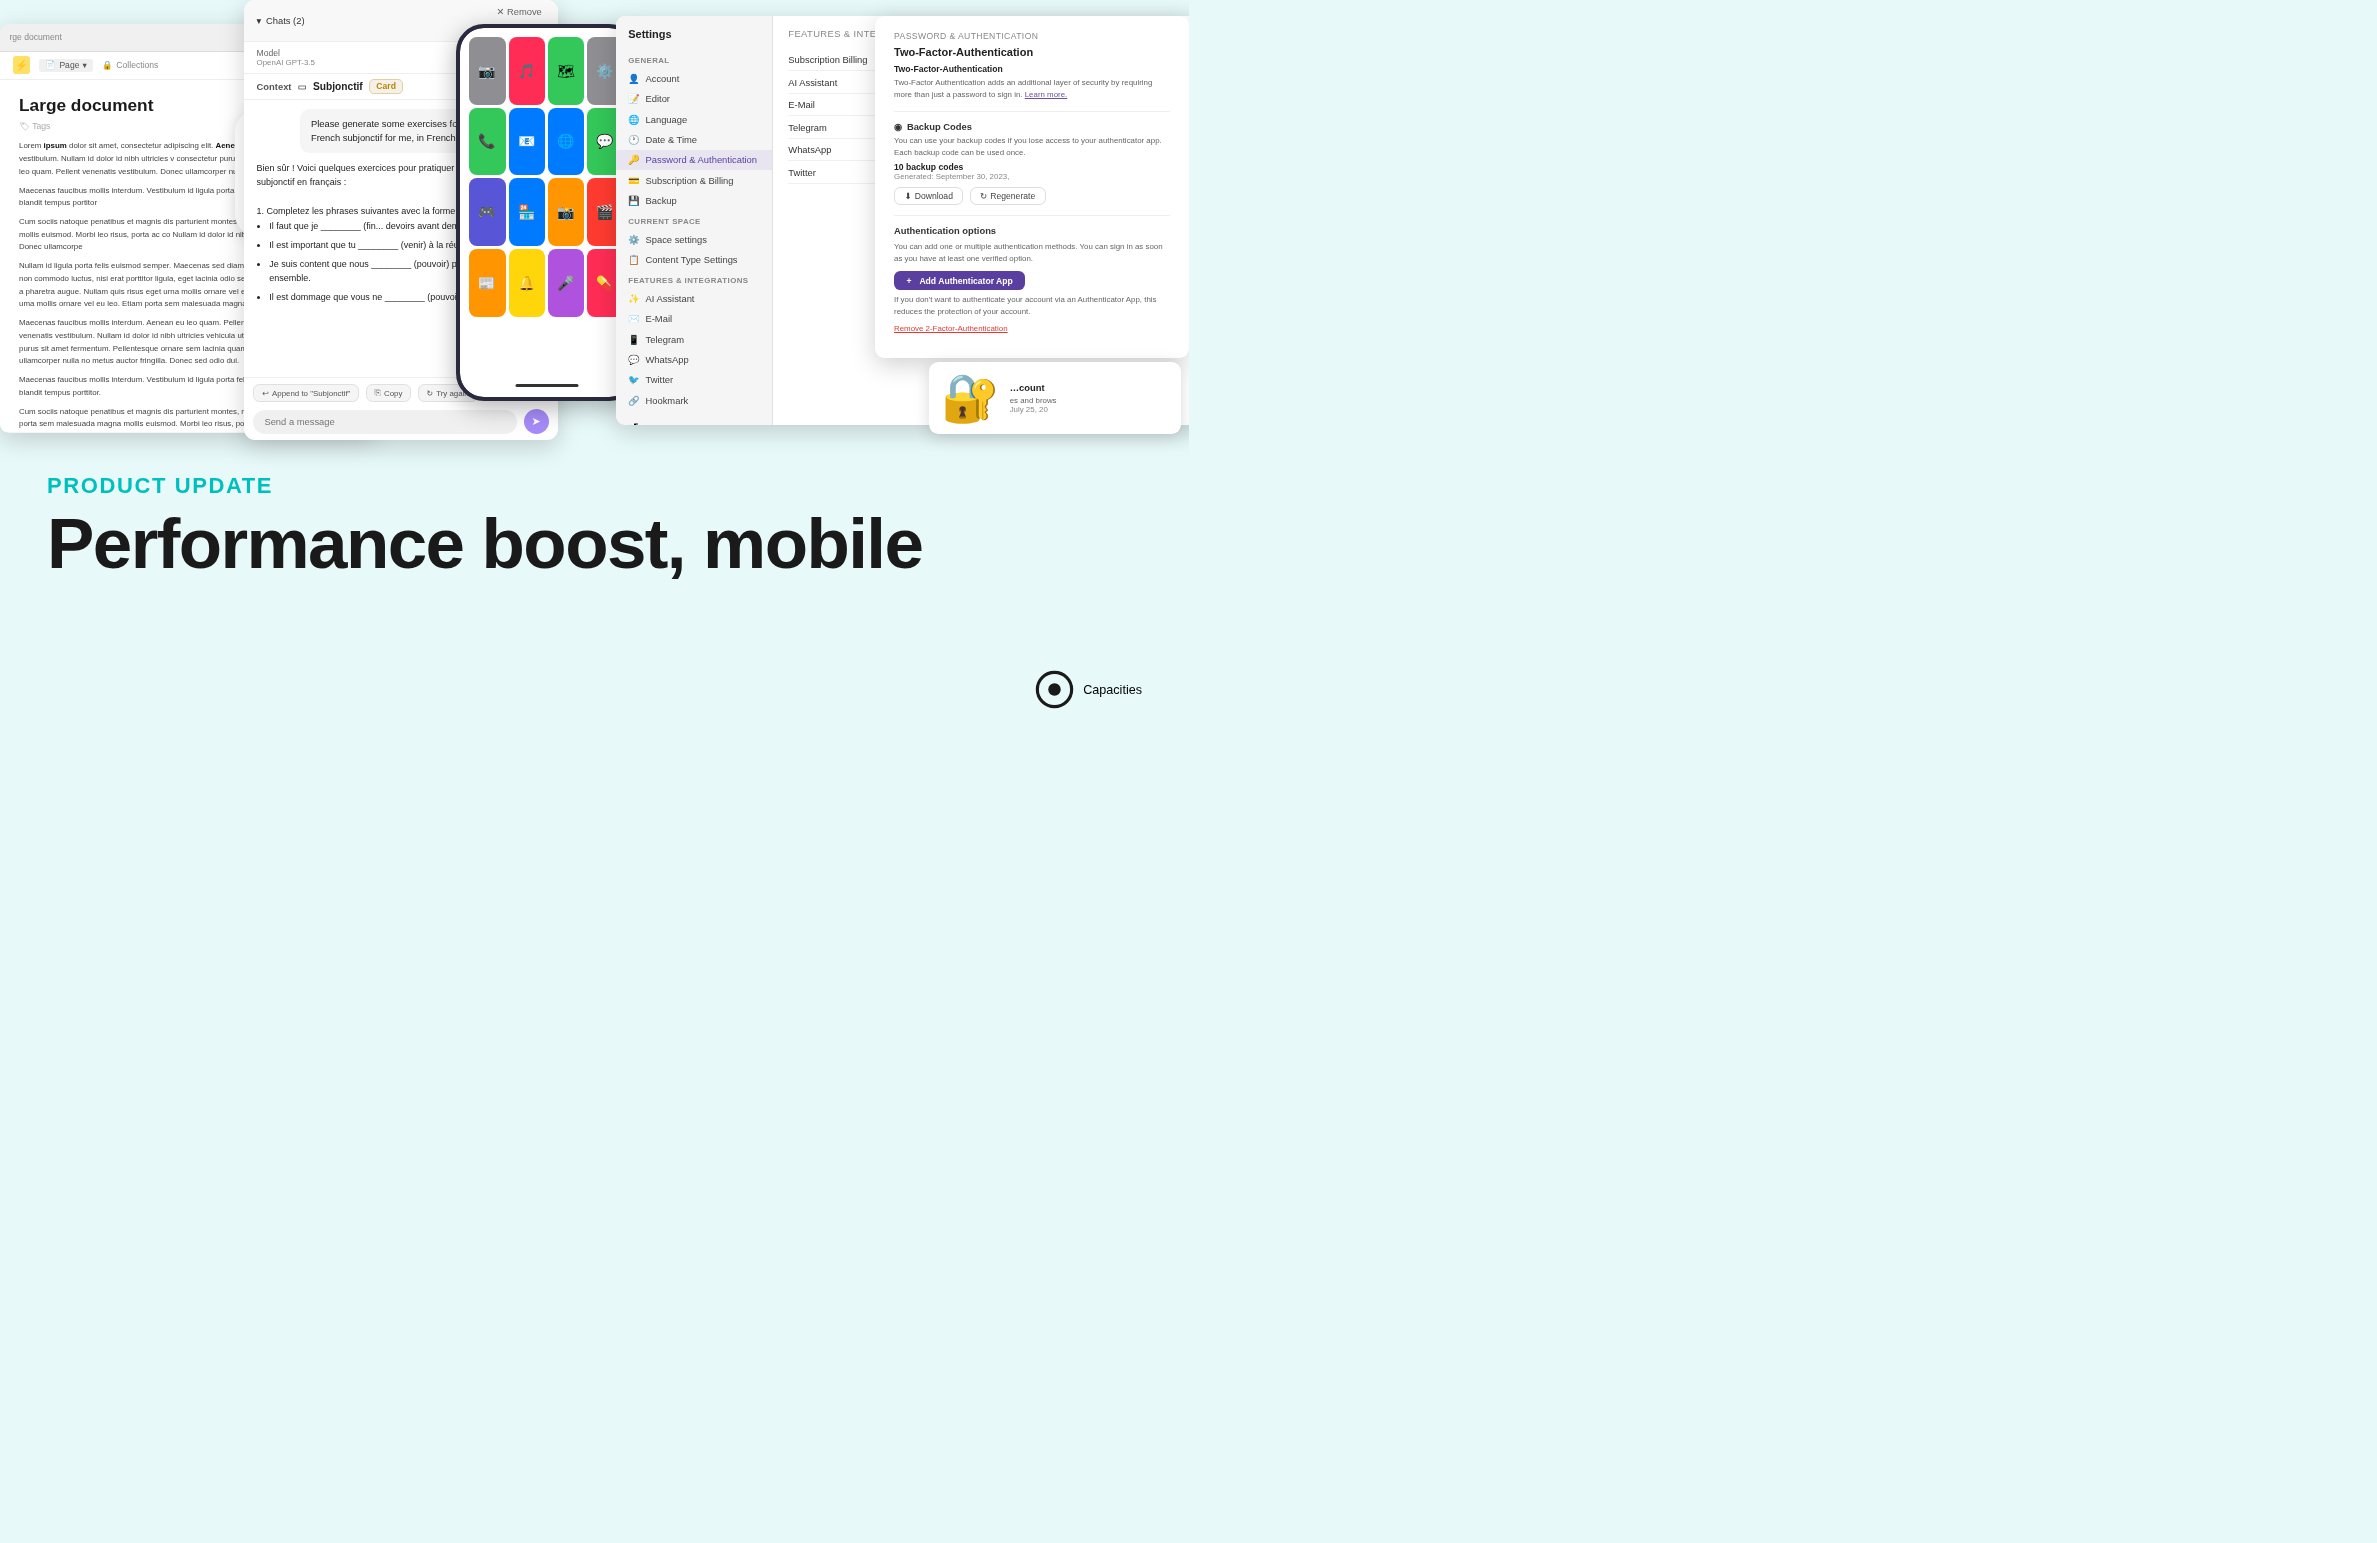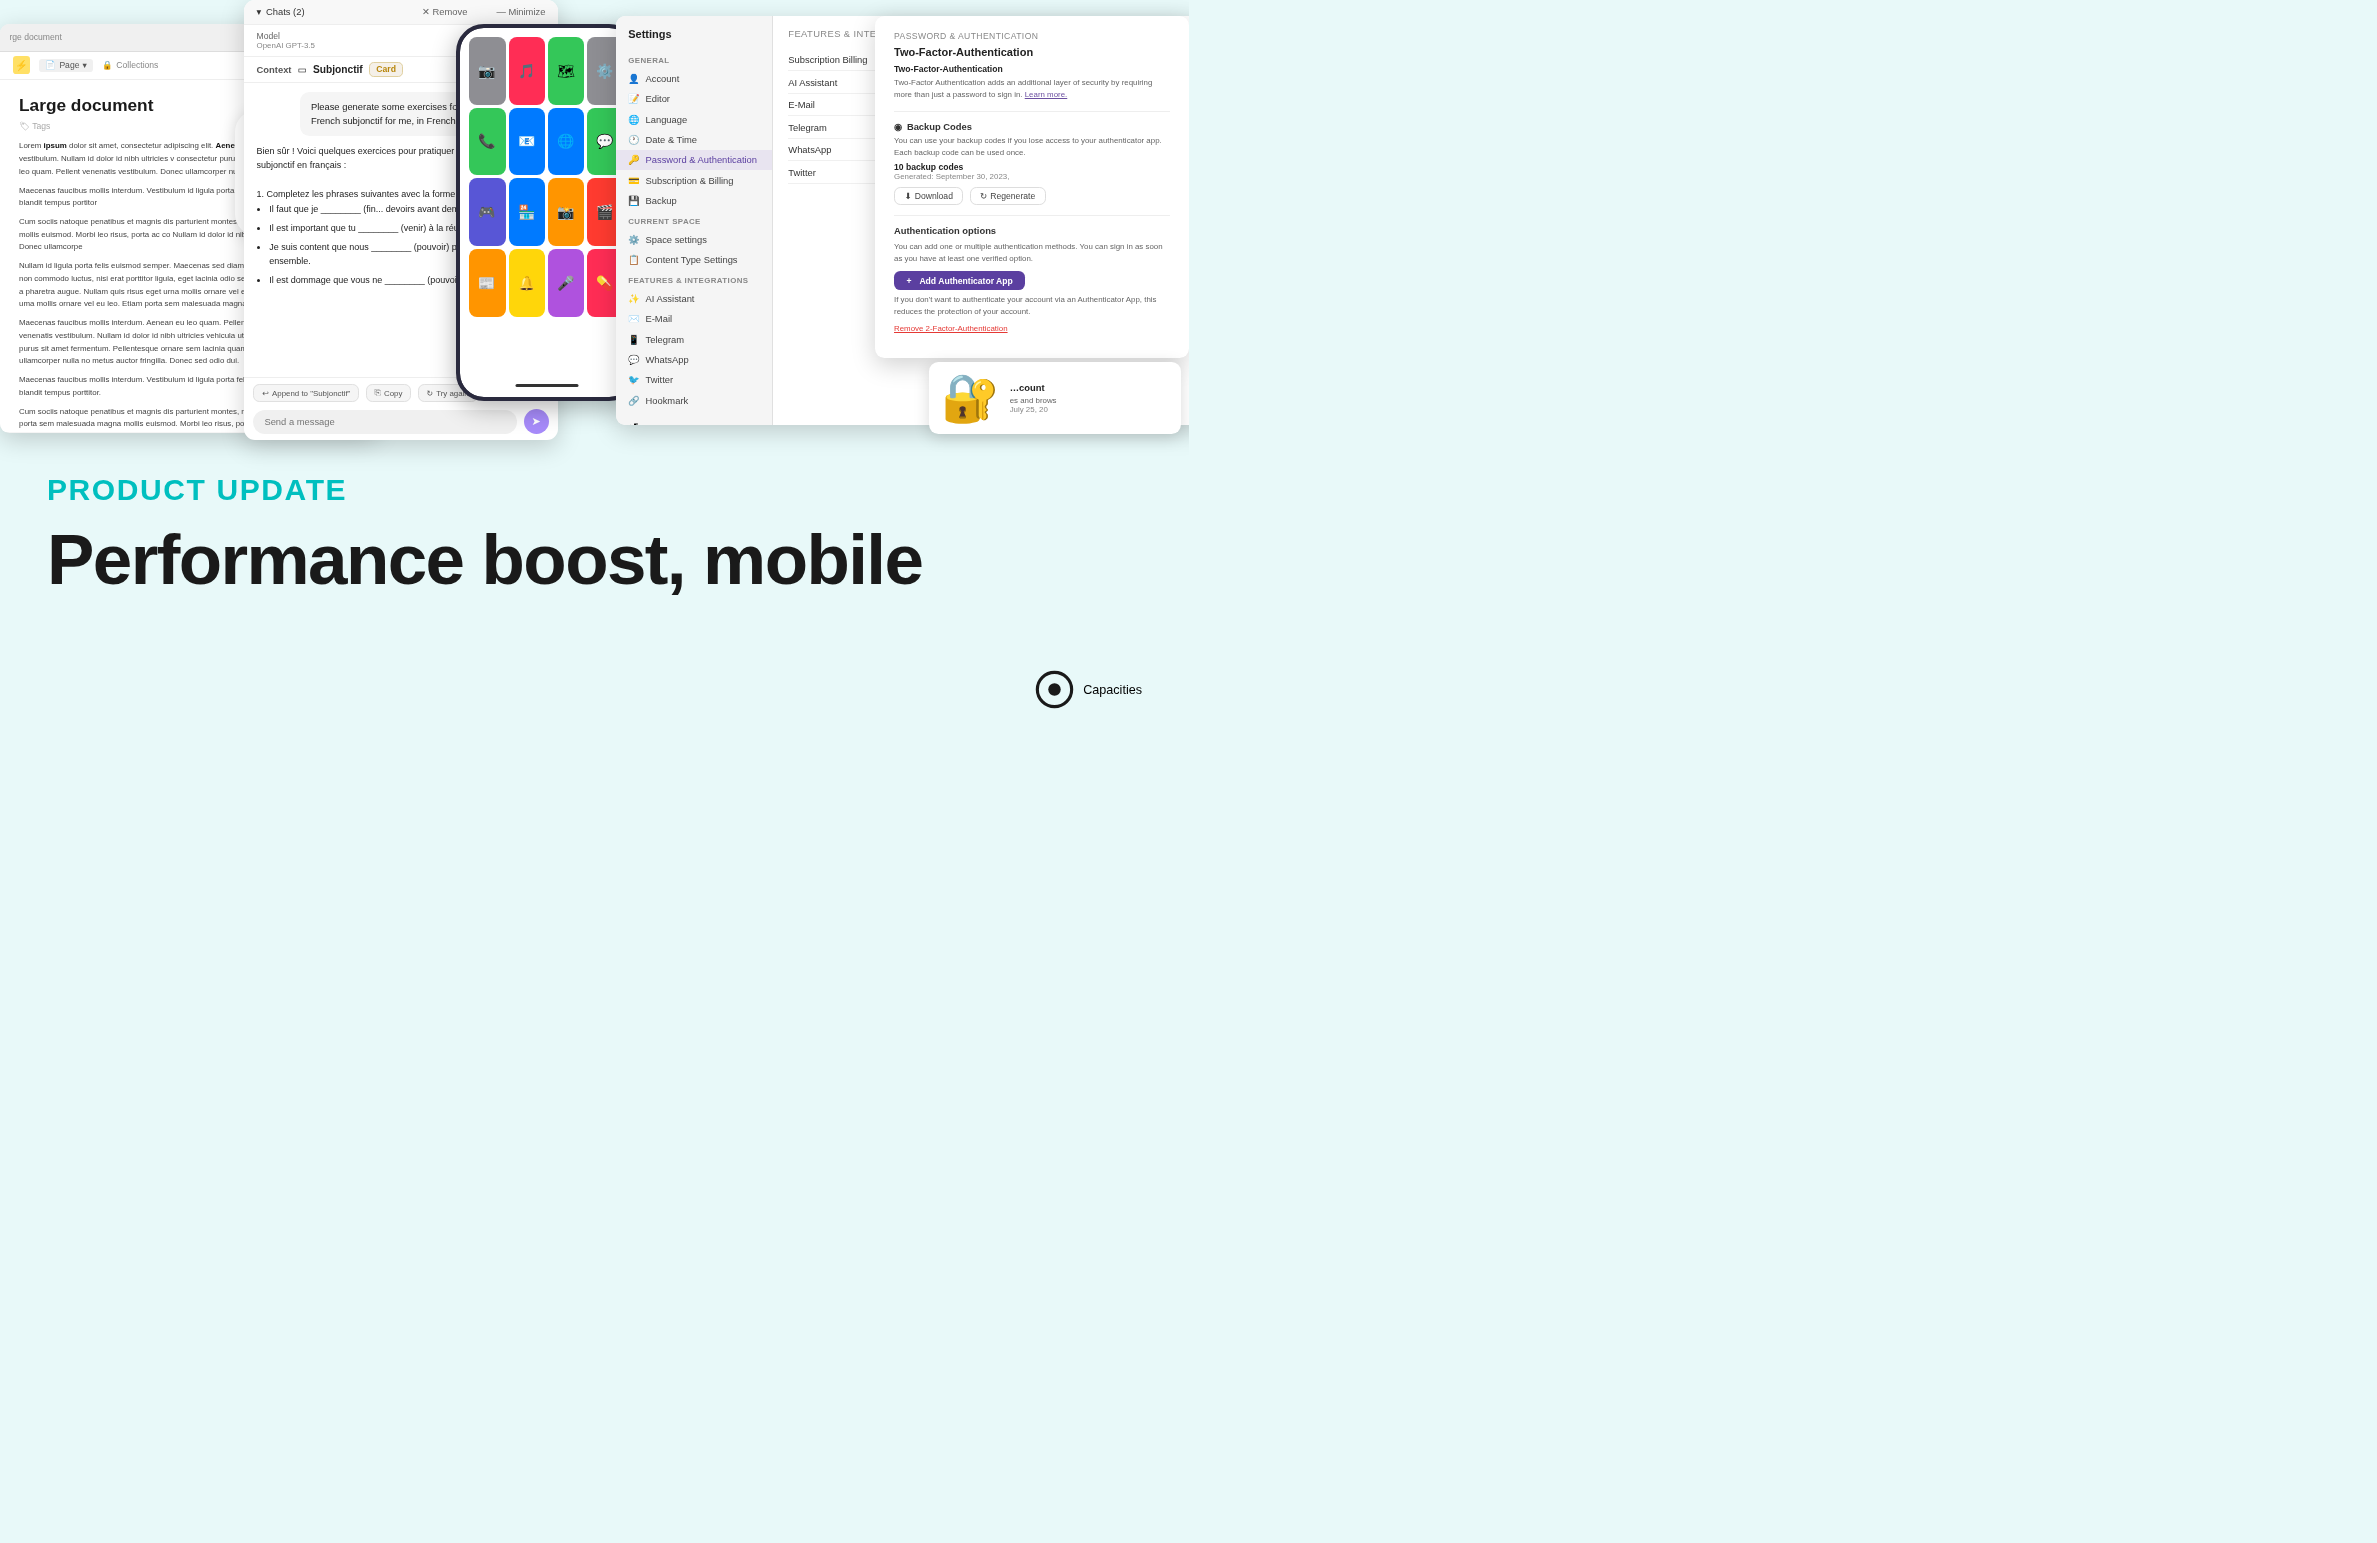--- a/index.html
+++ b/index.html
@@ -17,25 +17,25 @@
       position: absolute;
       bottom: 0;
       left: 0;
       right: 0;
       height: 330px;
       background: #e8f9f9;
       padding: 31px 47px;
     }
     .product-update-label {
       color: #00bfbf;
-      font-size: 30px;
+      font-size: 22px;
       font-weight: 700;
       letter-spacing: 1.6px;
       text-transform: uppercase;
-      margin-bottom: 16px;
+      margin-bottom: 8px;
     }
     .main-headline {
       font-size: 71px;
       font-weight: 900;
       color: #1a1a1a;
       line-height: 1.05;
       letter-spacing: -1.6px;
     }
     .capacities-logo {
       position: absolute;
@@ -181,23 +181,24 @@
     }
     .chat-header-left {
       display: flex;
       align-items: center;
       gap: 4.7px;
       font-size: 9.4px;
       color: #333;
     }
     .chat-header-right {
       display: flex;
-      gap: 29px;
+      gap: 6px;
       font-size: 9.4px;
       color: #666;
+      flex-direction: column;
     }
     .chat-meta {
       padding: 6.3px 12.6px;
       border-bottom: 0.8px solid #eee;
       display: flex;
       flex-direction: column;
       gap: 3.1px;
     }
     .chat-meta-row {
       display: flex;

